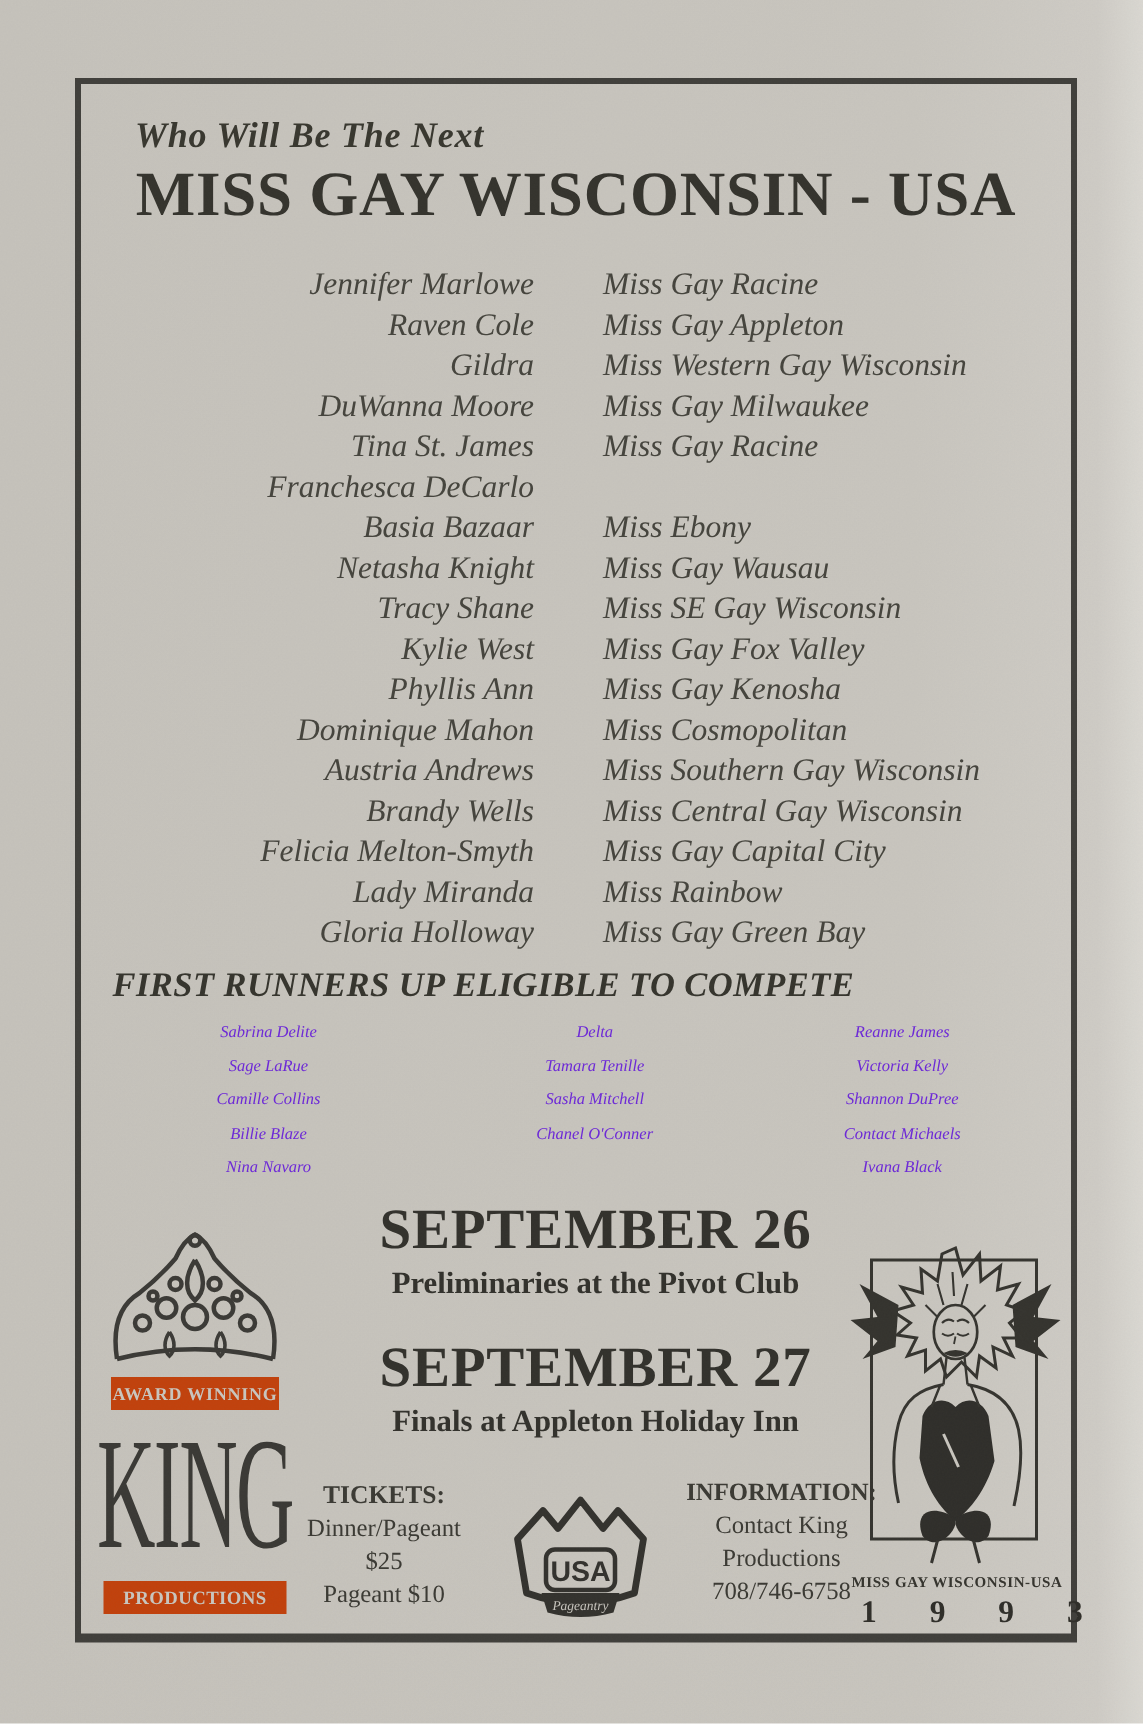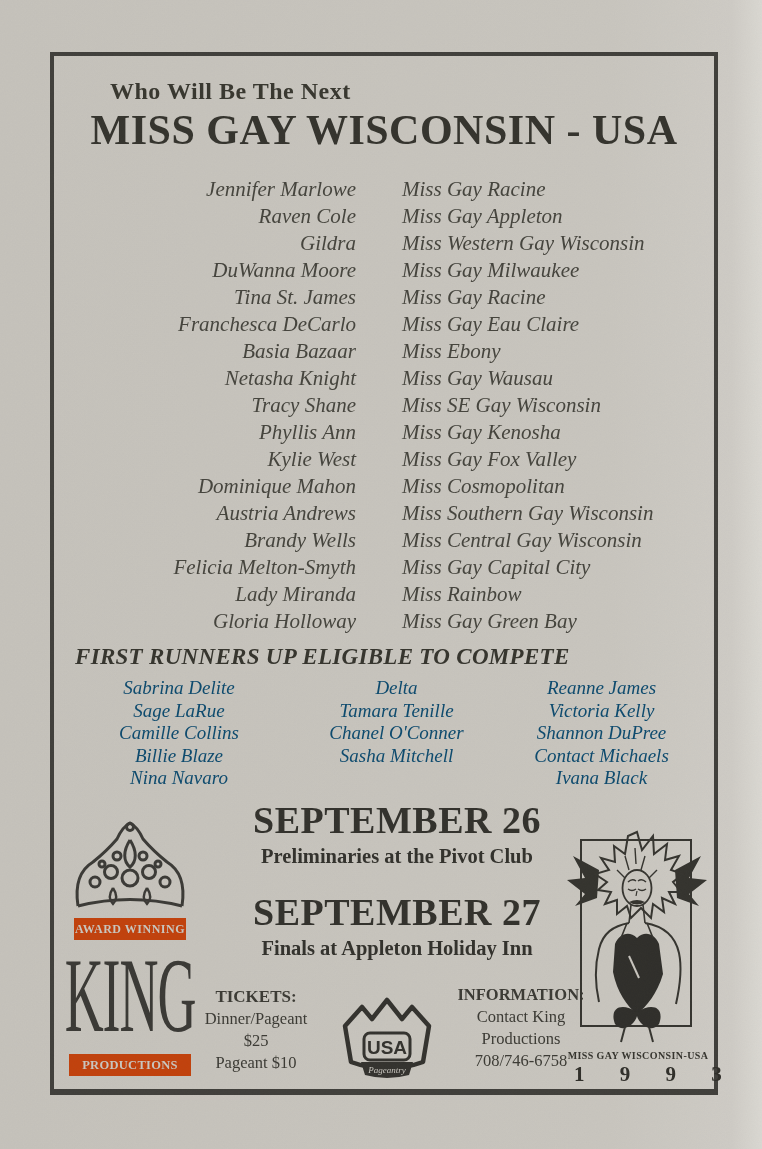--- a/index.html
+++ b/index.html
@@ -7,31 +7,31 @@
     width:762px;height:1149px;position:relative;overflow:hidden;
     background:linear-gradient(90deg,#c6c3bc 0%,#c9c6bf 80%,#cfccc6 96%,#dbd9d3 100%);
     font-family:"Liberation Serif",serif;color:#3a3935;
   }
   .noise{position:absolute;inset:0;width:100%;height:100%;opacity:.5;pointer-events:none;z-index:5;}
   .flyer{
     position:absolute;left:50px;top:52px;width:660px;height:1033px;
     border:4px solid #403f3b;border-bottom-width:6px;z-index:2;
   }
   
-  .kicker{position:absolute;top:22px;left:56px;font-weight:bold;font-size:24px;color:#38372f;letter-spacing:.5px;}
+  .kicker{position:absolute;top:22px;left:36px;font-style:italic;font-weight:bold;font-size:24px;color:#38372f;letter-spacing:.5px;}
   .title{position:absolute;top:50px;left:0;width:100%;text-align:center;font-weight:bold;font-size:42px;color:#34332d;letter-spacing:.5px;white-space:nowrap;}
   
   .contestants{position:absolute;top:120px;left:0;width:100%;}
   .c-row{display:grid;grid-template-columns:302px 1fr;column-gap:46px;line-height:27px;font-style:italic;font-size:21px;color:#45443d;}
   .c-name{text-align:right;white-space:nowrap;margin-left:28px;}
   .c-title{text-align:left;white-space:nowrap;}
   
   .runners-heading{position:absolute;top:588px;left:21px;font-style:italic;font-weight:bold;font-size:23px;color:#35342d;letter-spacing:.3px;white-space:nowrap;}
   .runners-cols{position:absolute;top:621px;left:10px;width:640px;display:grid;grid-template-columns:230px 205px 205px;}
-  .r-col{text-align:center;font-style:italic;font-size:19px;line-height:22.5px;color:#0c4a6e;}
+  .r-col{text-align:center;font-style:italic;font-size:11px;line-height:22.5px;color:#6d28d9;}
   
   .events{position:absolute;top:742px;left:26px;width:634px;text-align:center;color:#32312c;}
   .e-date{font-weight:bold;font-size:38px;line-height:44px;letter-spacing:.5px;}
   .e-detail{font-weight:bold;font-size:20.5px;line-height:24px;margin-top:2px;}
   .event + .event{margin-top:22px;}
   
   .king-logo{position:absolute;left:14px;top:760px;width:124px;text-align:center;}
   .banner{background:#c2410c;color:#cac7c0;font-family:Liberation Serif, serif;font-weight:bold;text-align:center;}
   .banner.award{width:112px;margin:4px auto 0;font-size:12px;line-height:22px;letter-spacing:.5px;}
   .banner.prod{width:122px;margin:4px auto 0;font-size:12.5px;line-height:22px;letter-spacing:.3px;}
@@ -87,46 +87,45 @@
         <span class="c-title">Miss Gay Milwaukee</span>
       </div>
 
       <div class="c-row">
         <span class="c-name">Tina St. James</span>
         <span class="c-title">Miss Gay Racine</span>
       </div>
 
       <div class="c-row">
         <span class="c-name">Franchesca DeCarlo</span>
-        <span class="c-title">Miss Gay Eau Claire</span>
       </div>
 
       <div class="c-row">
         <span class="c-name">Basia Bazaar</span>
         <span class="c-title">Miss Ebony</span>
       </div>
 
       <div class="c-row">
         <span class="c-name">Netasha Knight</span>
         <span class="c-title">Miss Gay Wausau</span>
       </div>
 
       <div class="c-row">
         <span class="c-name">Tracy Shane</span>
         <span class="c-title">Miss SE Gay Wisconsin</span>
       </div>
 
       <div class="c-row">
+        <span class="c-name">Kylie West</span>
+        <span class="c-title">Miss Gay Fox Valley</span>
+      </div>
+
+      <div class="c-row">
         <span class="c-name">Phyllis Ann</span>
         <span class="c-title">Miss Gay Kenosha</span>
-      </div>
-
-      <div class="c-row">
-        <span class="c-name">Kylie West</span>
-        <span class="c-title">Miss Gay Fox Valley</span>
       </div>
 
       <div class="c-row">
         <span class="c-name">Dominique Mahon</span>
         <span class="c-title">Miss Cosmopolitan</span>
       </div>
 
       <div class="c-row">
         <span class="c-name">Austria Andrews</span>
         <span class="c-title">Miss Southern Gay Wisconsin</span>
@@ -160,22 +159,22 @@
     <div>Sabrina Delite</div>
         <div>Sage LaRue</div>
         <div>Camille Collins</div>
         <div>Billie Blaze</div>
         <div>Nina Navaro</div>
       </div>
     <div class="r-col">
 
     <div>Delta</div>
         <div>Tamara Tenille</div>
+        <div>Sasha Mitchell</div>
         <div>Chanel O'Conner</div>
-        <div>Sasha Mitchell</div>
       </div>
     <div class="r-col">
 
     <div>Reanne James</div>
         <div>Victoria Kelly</div>
         <div>Shannon DuPree</div>
         <div>Contact Michaels</div>
         <div>Ivana Black</div>
       </div>
   </div>

